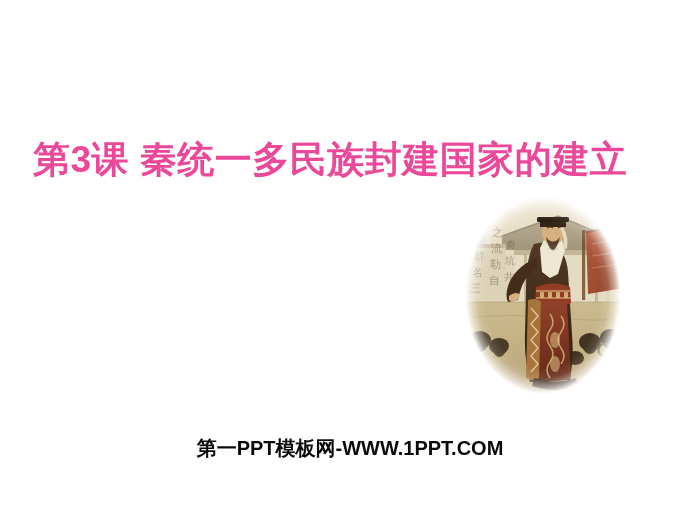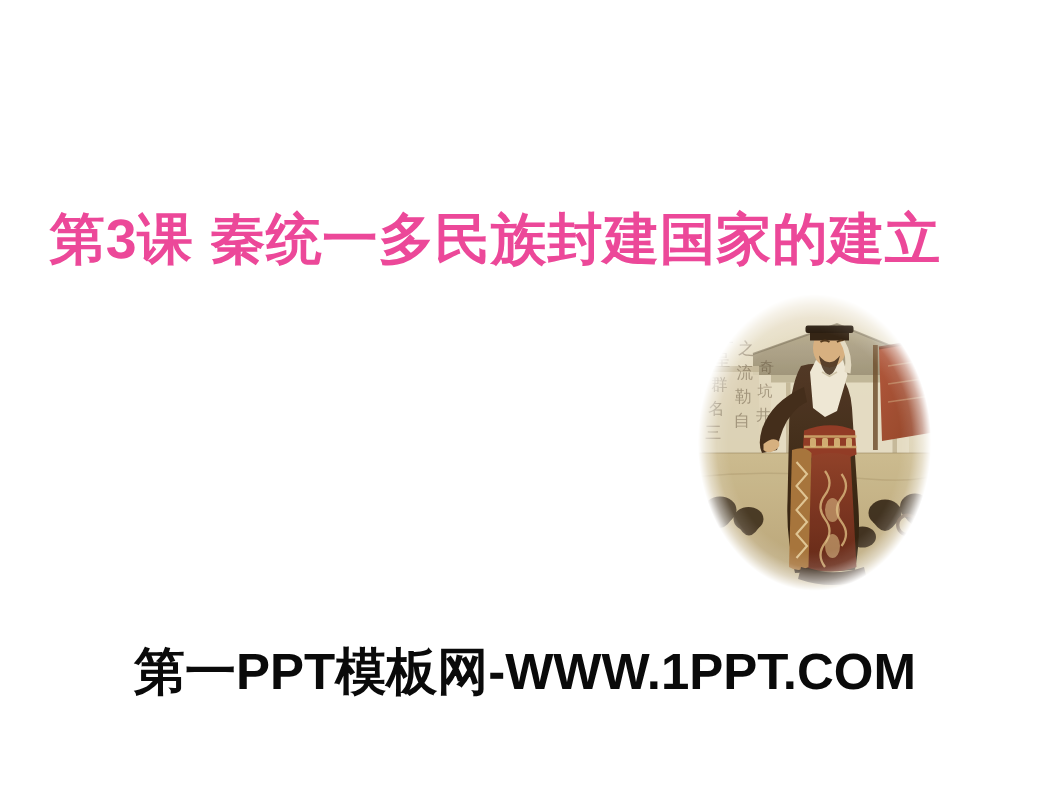--- a/index.html
+++ b/index.html
@@ -66,21 +66,21 @@
   
   #watermark {
     position: absolute;
     left: 0;
     top: 428px;
     width: 700px;
     text-align: center;
     color: #0a0a0a;
     font-family: "Liberation Sans", "DejaVu Sans", sans-serif;
     font-weight: bold;
-    font-size: 34px;
+    font-size: 20px;
     line-height: 40px;
     letter-spacing: 0px;
     white-space: nowrap;
   }
 </style>
 </head>
 <body>
 
 <div id="slide">
 

